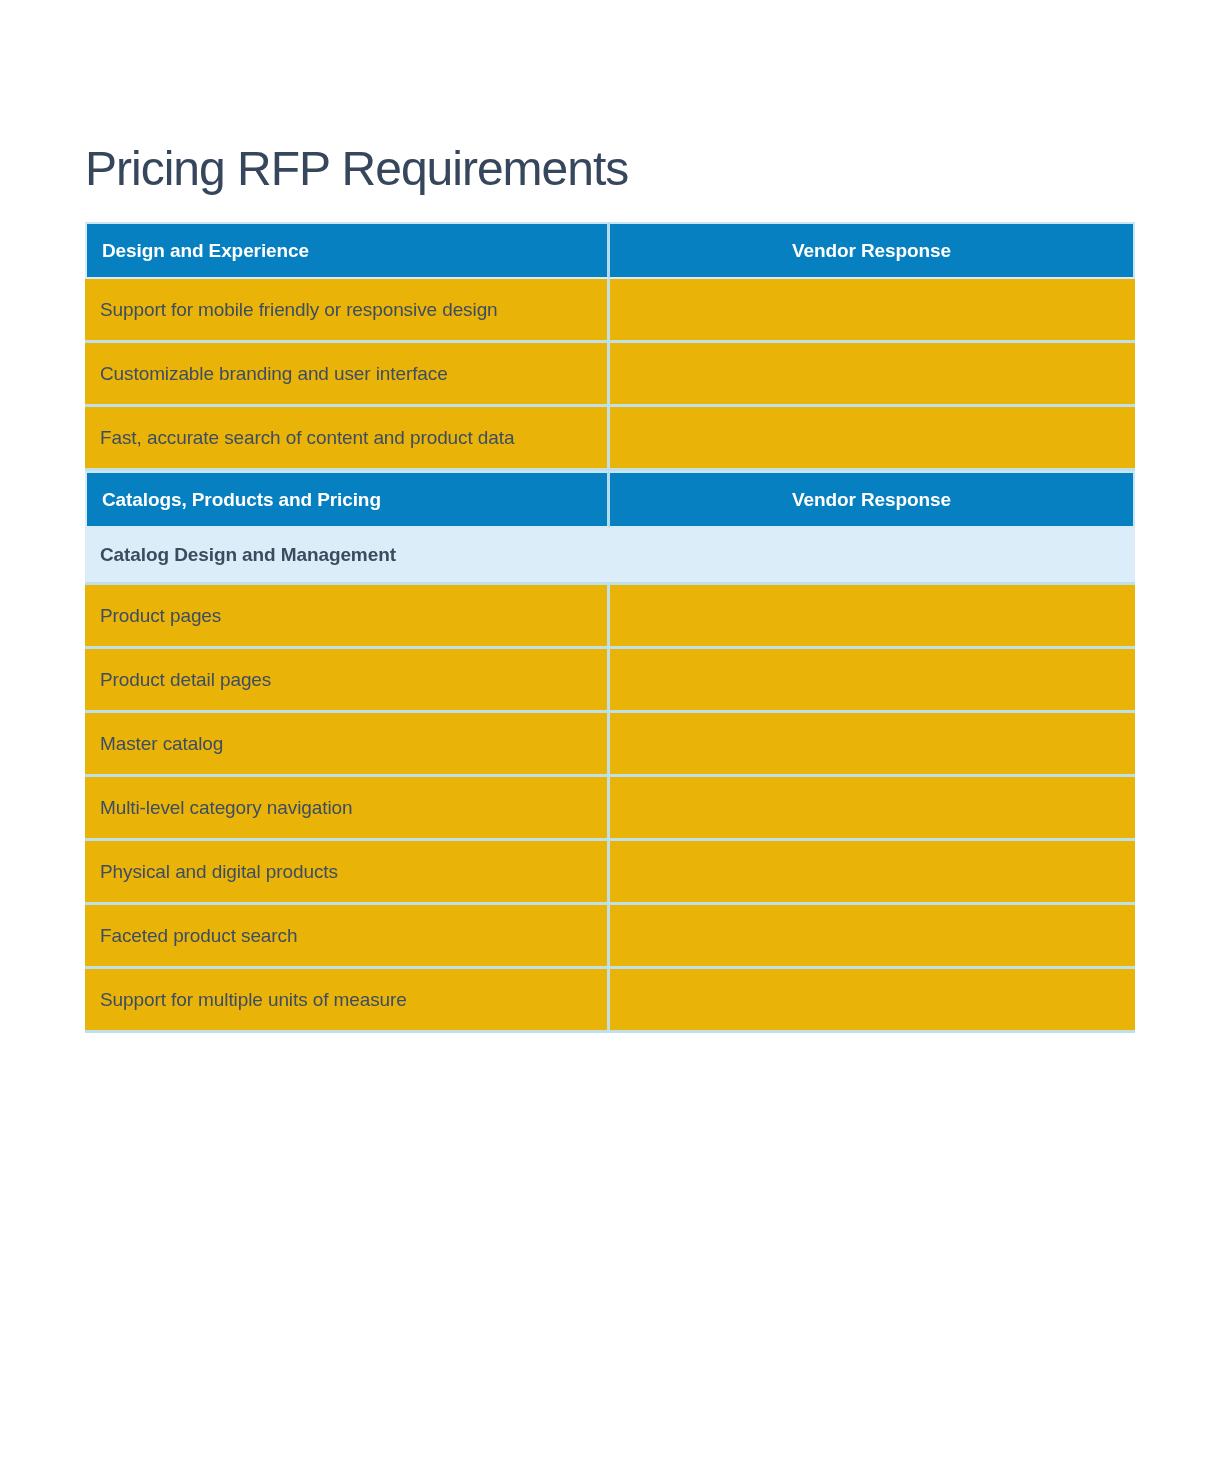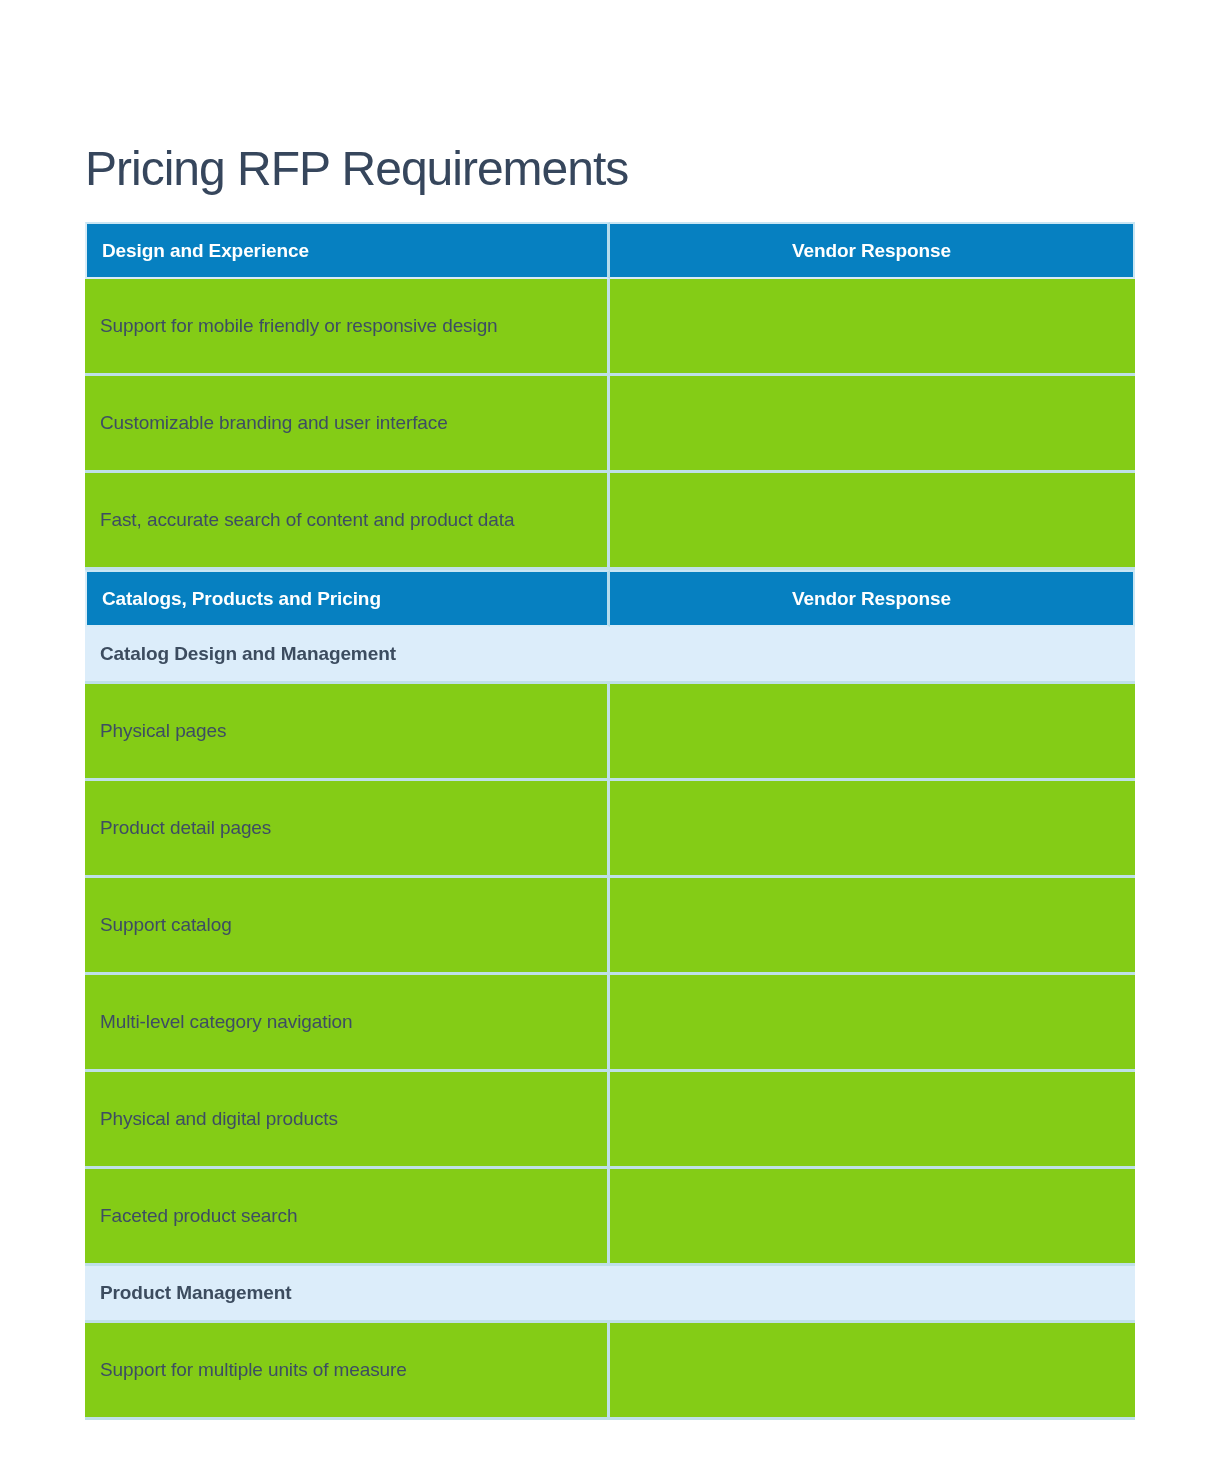--- a/index.html
+++ b/index.html
@@ -52,22 +52,22 @@
     padding: 0 10px 0 15px;
     border-left: 2px solid #d8ecf7;
     border-right: 3px solid #b5dcec;
   }
   tr.hdr th.h-right {
     text-align: center;
     padding: 0 26px;
     border-right: 2px solid #c9e6f4;
   }
   tr.body-row td {
-    height: 97px;
-    background: #84cc16;
+    height: 64px;
+    background: #eab308;
     border-bottom: 3px solid #bfe0e8;
   }
   tr.body-row td.req {
     font-size: 19px;
     color: #3d4d63;
     letter-spacing: -0.1px;
     line-height: 26px;
     text-align: left;
     padding: 0 57px 0 15px;
     border-right: 3px solid #bfe0e8;
@@ -122,47 +122,44 @@
       <tr class="hdr">
         <th class="h-left">Catalogs, Products and Pricing</th>
         <th class="h-right">Vendor Response</th>
       </tr>
 
       <tr class="sub">
         <td colspan="2">Catalog Design and Management</td>
       </tr>
 
       <tr class="body-row">
-        <td class="req">Physical pages</td>
+        <td class="req">Product pages</td>
         <td class="resp"></td>
       </tr>
       <tr class="body-row">
         <td class="req">Product detail pages</td>
         <td class="resp"></td>
       </tr>
       <tr class="body-row">
-        <td class="req">Support catalog</td>
+        <td class="req">Master catalog</td>
         <td class="resp"></td>
       </tr>
       <tr class="body-row">
         <td class="req">Multi-level category navigation</td>
         <td class="resp"></td>
       </tr>
       <tr class="body-row">
         <td class="req">Physical and digital products</td>
         <td class="resp"></td>
       </tr>
       <tr class="body-row">
         <td class="req">Faceted product search</td>
         <td class="resp"></td>
       </tr>
 
-      <tr class="sub">
-        <td colspan="2">Product Management</td>
-      </tr>
 
       <tr class="body-row">
         <td class="req">Support for multiple units of measure</td>
         <td class="resp"></td>
       </tr>
 
     </tbody>
   </table>
 
 </div>

